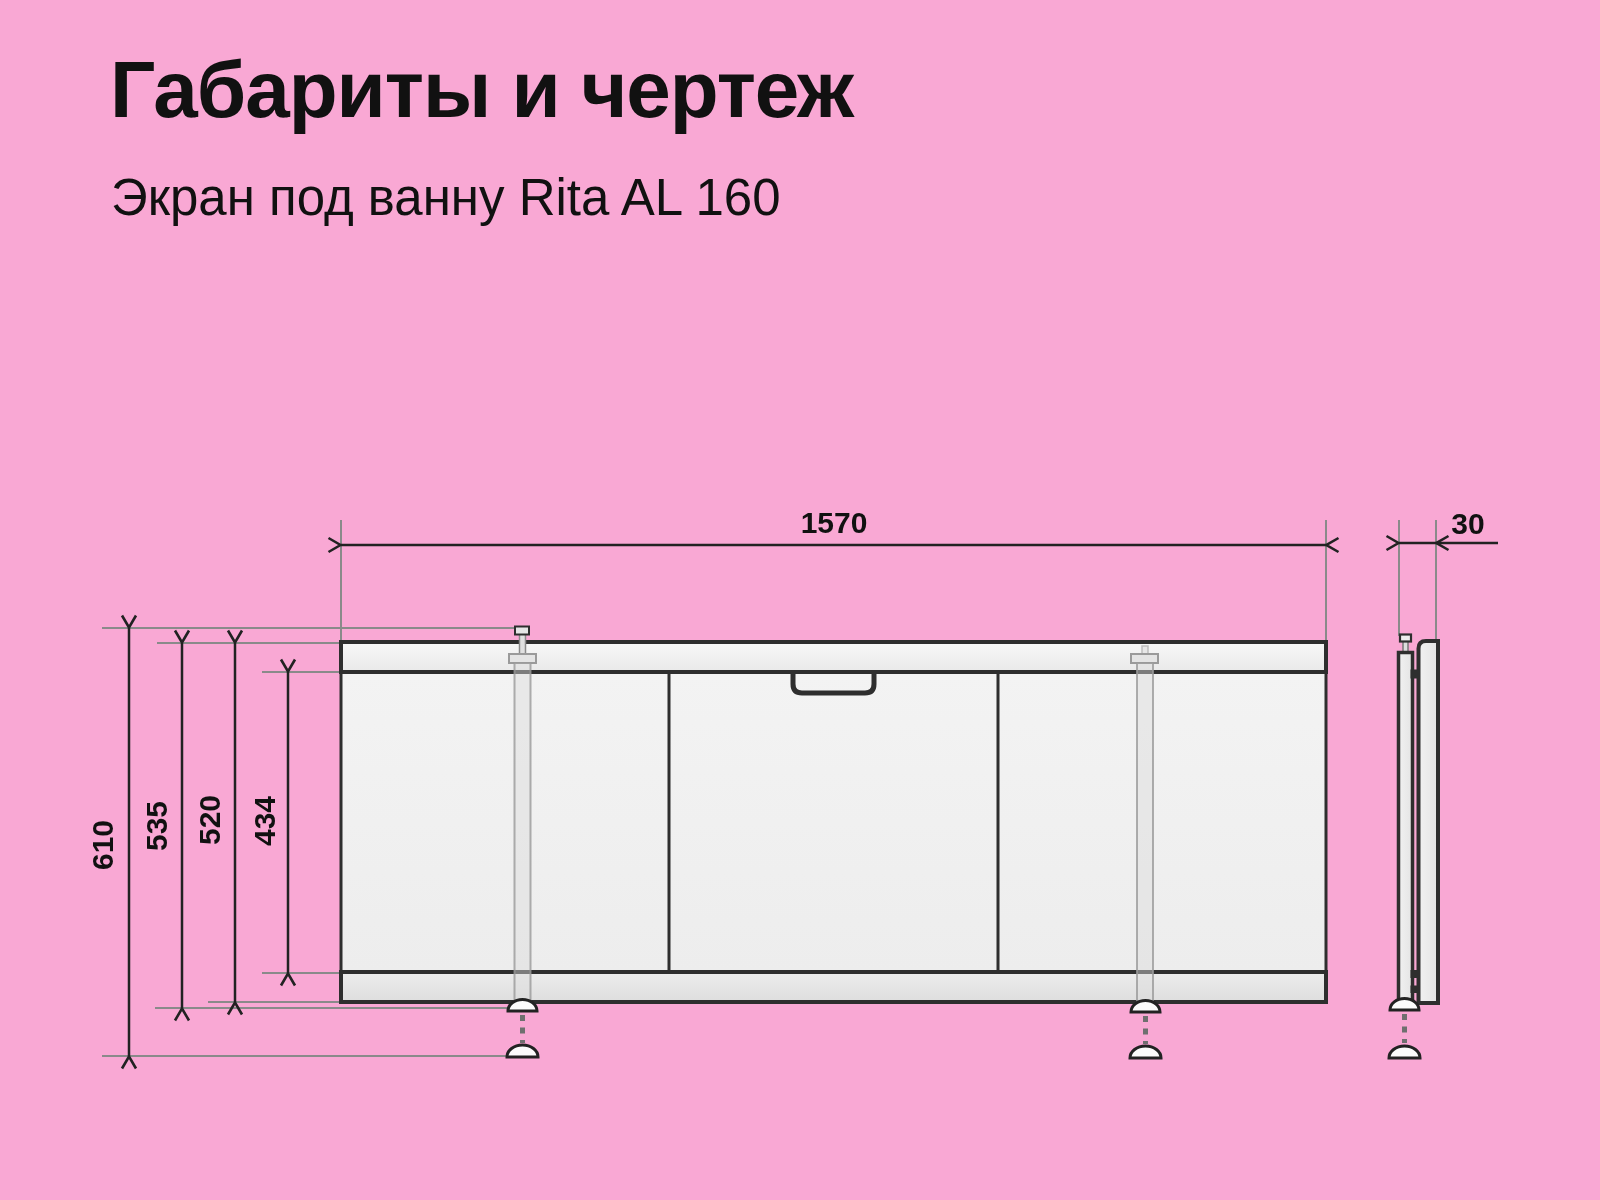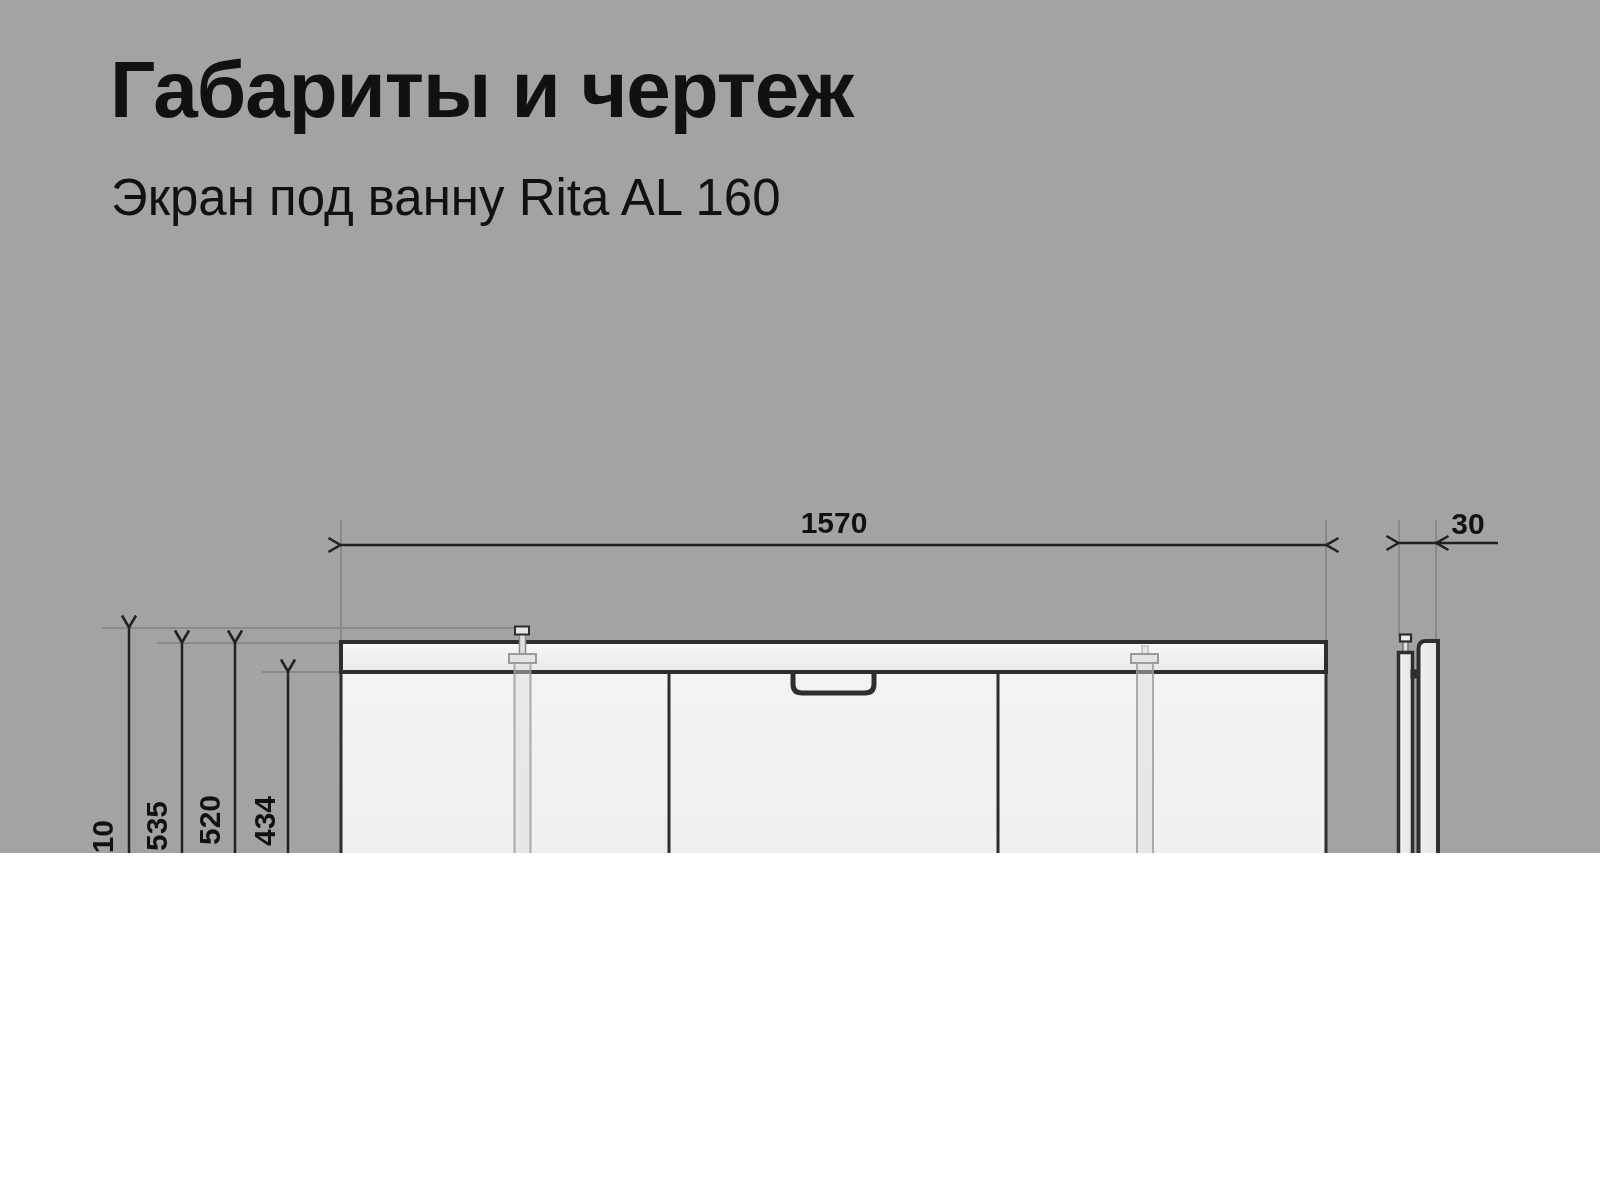--- a/index.html
+++ b/index.html
@@ -1,16 +1,16 @@
 <!DOCTYPE html>
 <html><head>
 <meta charset="utf-8">
 <style>
   html,body{margin:0;padding:0;background:#ffffff;}
-  .page{position:relative;width:1600px;height:853px;background:#a3a3a3;overflow:hidden;
+  .page{position:relative;width:1600px;height:1200px;background:#f9a8d4;overflow:hidden;
         font-family:"Liberation Sans", sans-serif;color:#111111;}
   .title{position:absolute;left:110px;top:44px;font-size:80px;font-weight:700;
          letter-spacing:-1px;color:#111111;white-space:nowrap;}
   .subtitle{position:absolute;left:111px;top:168px;font-size:51px;font-weight:400;
             color:#111111;white-space:nowrap;text-align:right;}
   svg.drawing{position:absolute;left:0;top:0;width:1600px;height:1200px;}
   .dim-label{font-family:"Liberation Sans", sans-serif;font-size:30px;font-weight:700;fill:#111111;}
 </style>
 </head>
 <body>

